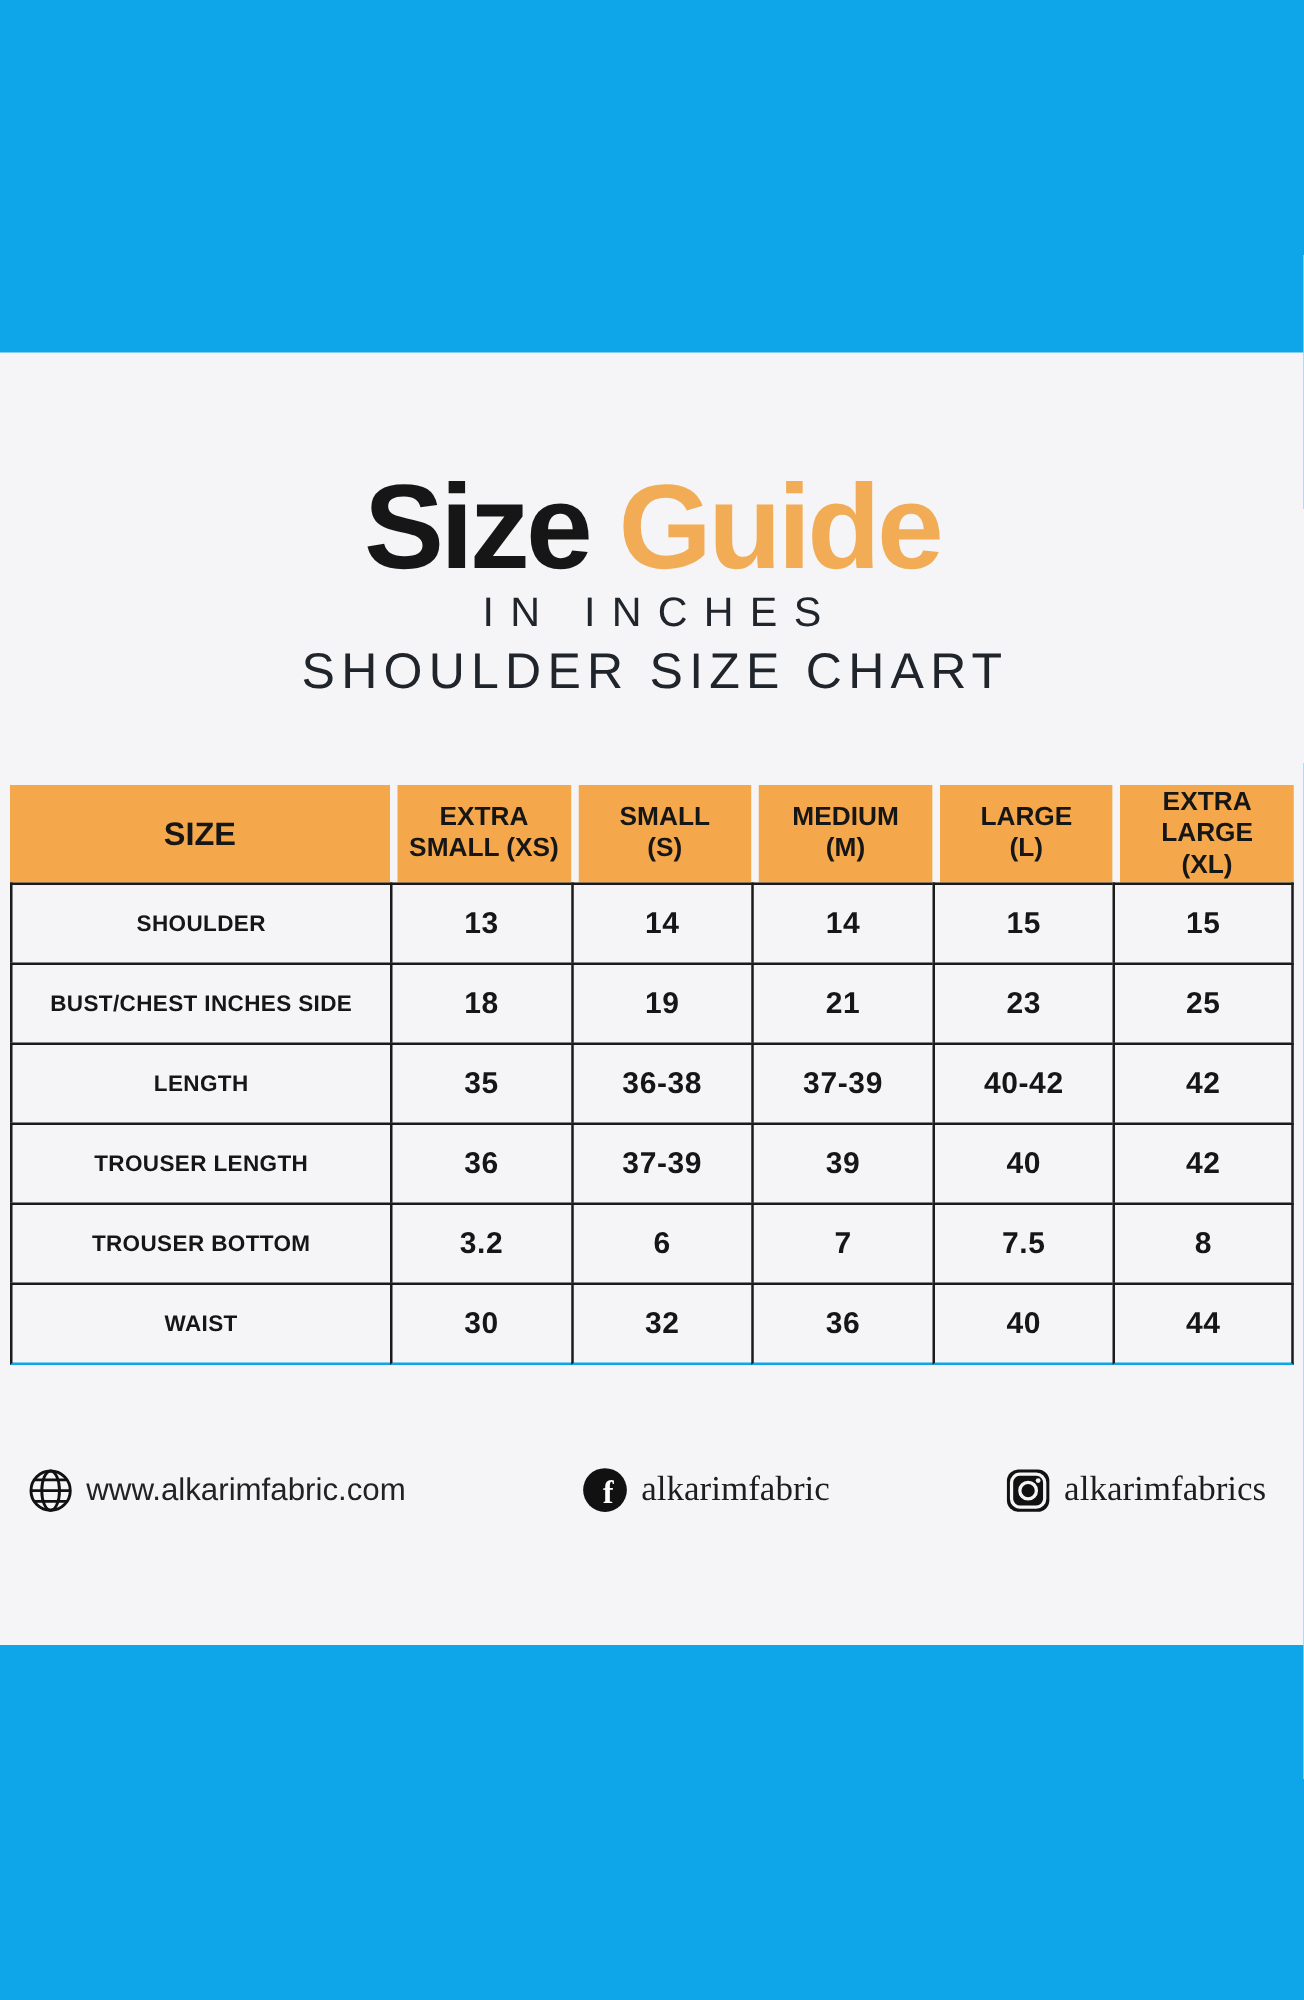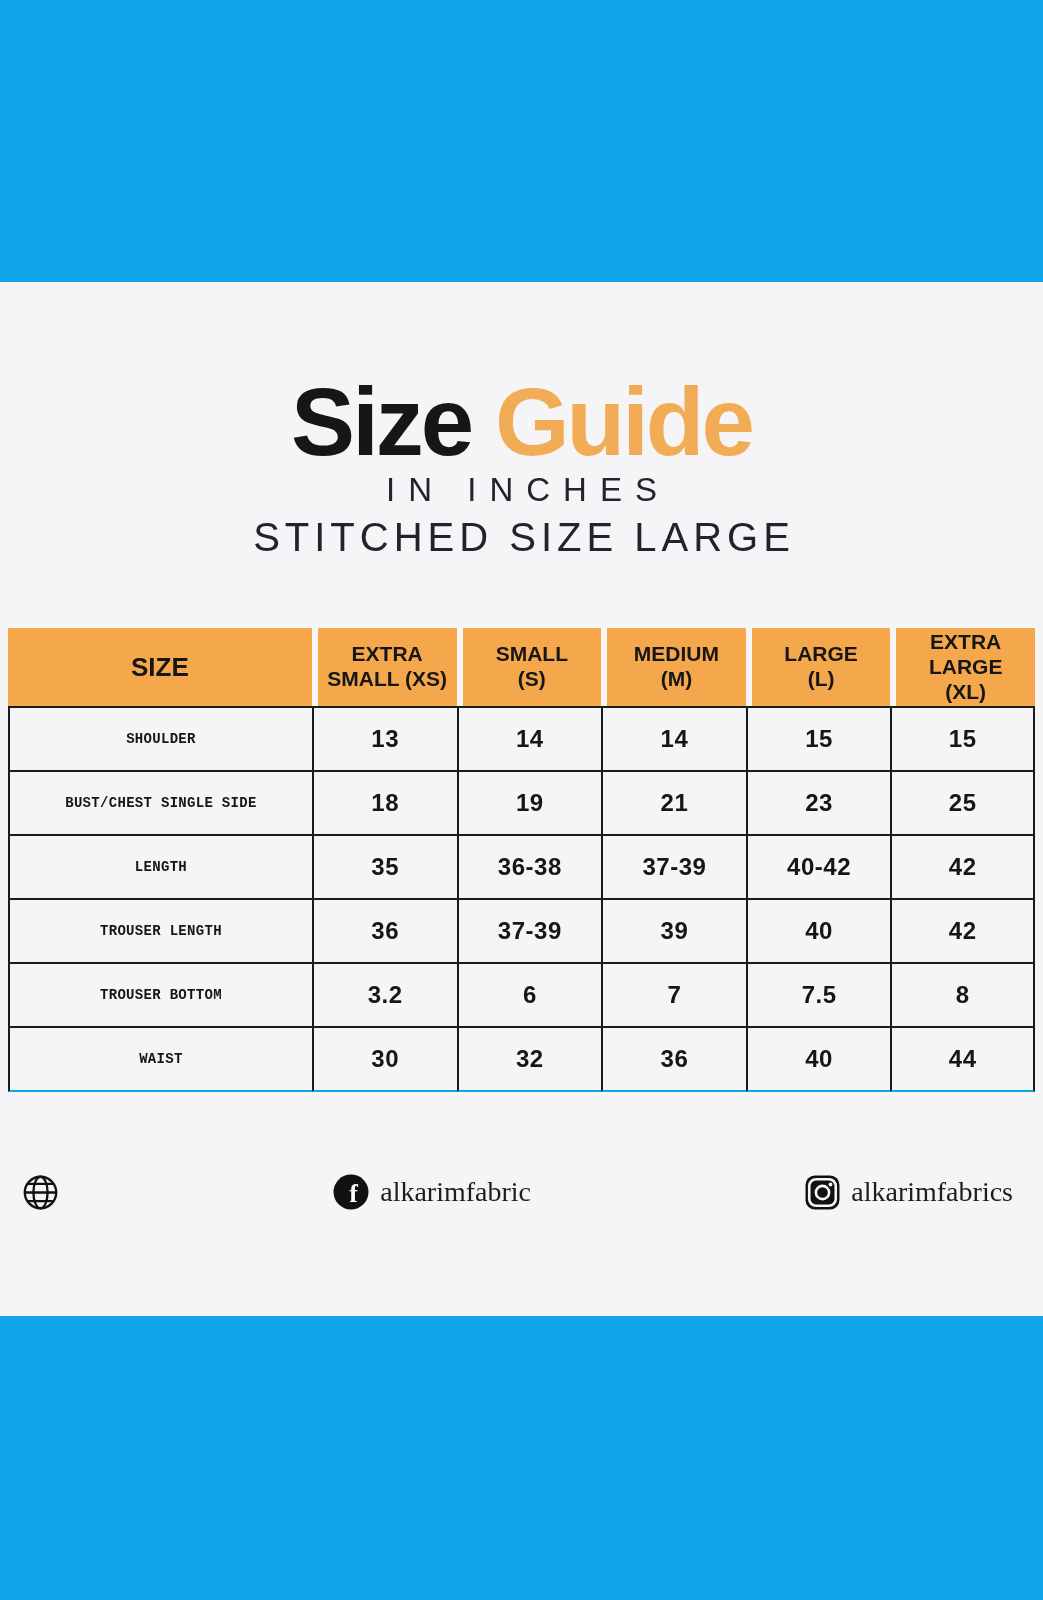--- a/index.html
+++ b/index.html
@@ -49,21 +49,21 @@
   thead th + th{ border-left:6px solid var(--band-gray,#f5f5f7); }
   tbody td{
     height:62px; text-align:center; vertical-align:middle;
     font-size:24px; font-weight:700; letter-spacing:.5px;
     color:var(--text-black,#161616);
     border-left:2px solid #1b1b1b; border-top:2px solid #1b1b1b;
     background:transparent; padding:0 4px;
   }
   tbody td:last-child{ border-right:2px solid #1b1b1b; }
   tbody tr:last-child td{ border-bottom:2px solid #0ea5e9; }
-  tbody td.rlabel{ font-size:14px; letter-spacing:.3px;font-family:Liberation Mono, monospace; }
+  tbody td.rlabel{ font-size:18px; letter-spacing:.3px; }
   
   .footer{
     position:absolute; top:872px; left:0; right:0; height:76px;
     display:flex; align-items:center; justify-content:space-between;
     padding:0 30px 0 22px;
   }
   .contact{ display:flex; align-items:center; gap:10px; cursor:pointer; }
   .contact .icon{ display:block; flex:0 0 auto; }
   .contact .label{ font-size:25px; color:#222; }
   .contact.serif .label{
@@ -72,21 +72,21 @@
 </style>
 </head>
 <body>
 
 <div class="canvas">
   <div class="band">
 
     <div class="title-block">
       <h1 class="main-title"><span>Size</span> <span class="accent">Guide</span></h1>
       <div class="sub1">IN INCHES</div>
-      <div class="sub2">STITCHED SIZE LARGE</div>
+      <div class="sub2">SHOULDER SIZE CHART</div>
     </div>
 
     <div class="table-wrap">
       <table>
         <thead>
           <tr>
               <th>SIZE</th>
               <th>EXTRA
 SMALL (XS)</th>
               <th>SMALL
@@ -102,21 +102,21 @@
         <tbody>
             <tr>
               <td class="rlabel">SHOULDER</td>
               <td>13</td>
               <td>14</td>
               <td>14</td>
               <td>15</td>
               <td>15</td>
             </tr>
             <tr>
-              <td class="rlabel">BUST/CHEST SINGLE SIDE</td>
+              <td class="rlabel">BUST/CHEST INCHES SIDE</td>
               <td>18</td>
               <td>19</td>
               <td>21</td>
               <td>23</td>
               <td>25</td>
             </tr>
             <tr>
               <td class="rlabel">LENGTH</td>
               <td>35</td>
               <td>36-38</td>
@@ -152,20 +152,21 @@
       </table>
     </div>
 
     <div class="footer">
       <div class="contact">
         <svg class="icon" width="37" height="37" viewBox="0 0 24 24" fill="none" stroke="#111" stroke-width="1.5">
           <circle cx="12" cy="12" r="10.2"></circle>
           <ellipse cx="12" cy="12" rx="4.6" ry="10.2"></ellipse>
           <path d="M1.8 12h20.4 M3.3 6.4h17.4 M3.3 17.6h17.4"></path>
         </svg>
+        <span class="label">www.alkarimfabric.com</span>
       </div>
 
       <div class="contact serif">
         <svg class="icon" width="38" height="38" viewBox="0 0 38 38">
           <circle cx="19" cy="19" r="17.5" fill="#111"></circle>
           <text x="21.5" y="29" text-anchor="middle" font-family="Liberation Serif, serif" font-size="26" font-weight="bold" fill="#ffffff">f</text>
         </svg>
         <span class="label">alkarimfabric</span>
       </div>
 

